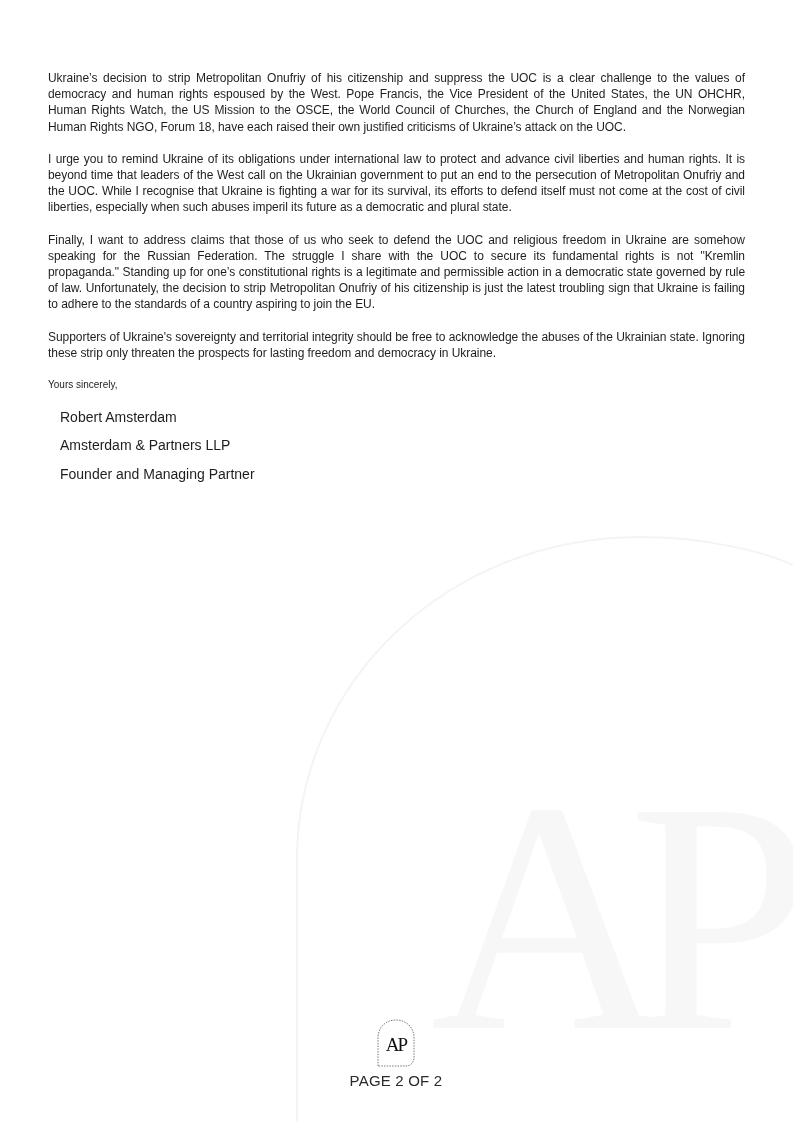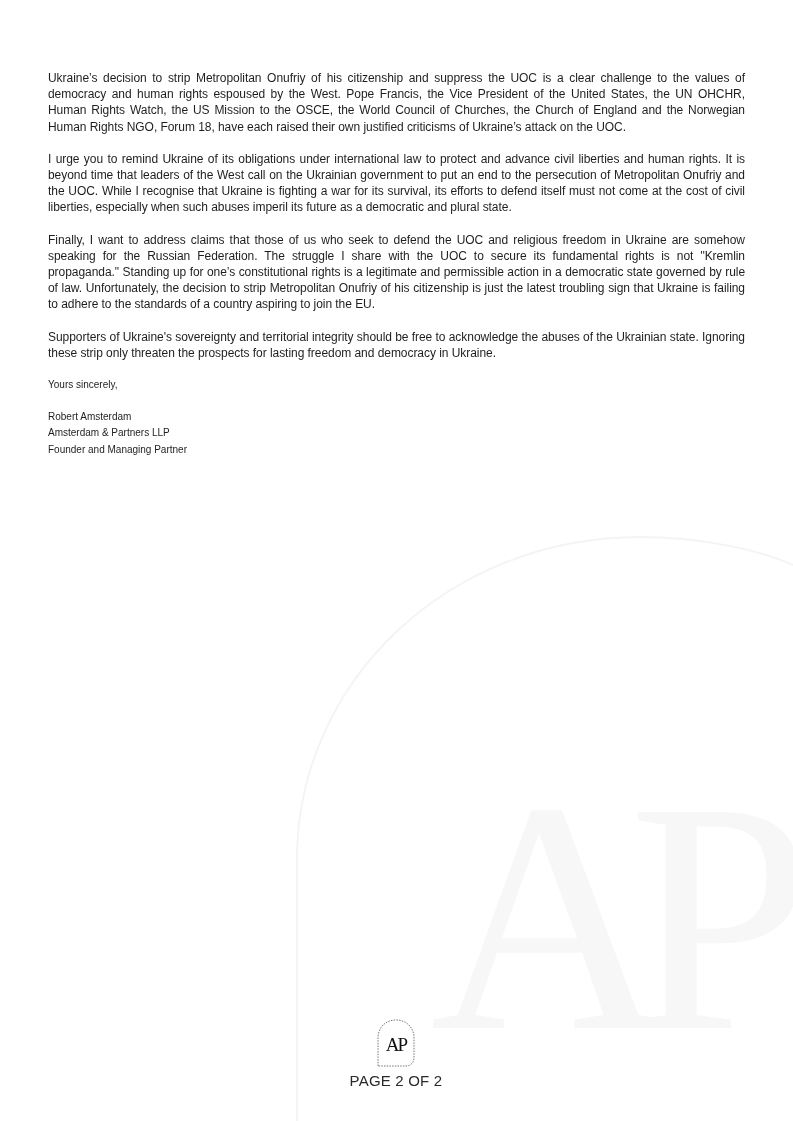--- a/index.html
+++ b/index.html
@@ -37,23 +37,23 @@
       line-height: 16.2px;
       text-align: justify;
       letter-spacing: -0.05px;
     }
     .closing {
       margin: 0 0 16px 0;
       font-size: 10px;
       line-height: 16.2px;
     }
     .sig-line {
-      font-size: 10px;
+      font-size: 14px;
       line-height: 16.2px;
-      margin: 0;
+      margin: 12px;
     }
     .footer {
       position: absolute;
       left: 346px;
       top: 1018px;
       width: 100px;
       text-align: center;
       z-index: 1;
     }
     .footer-logo {

